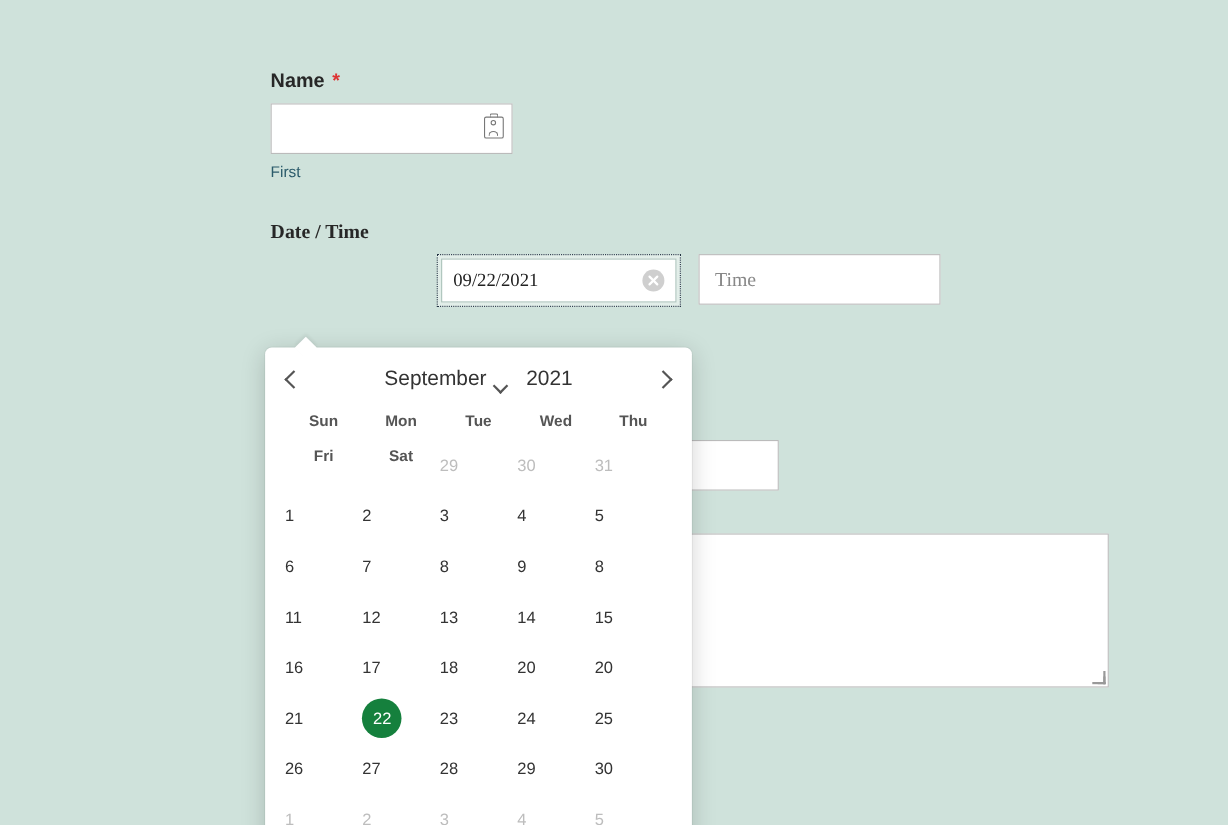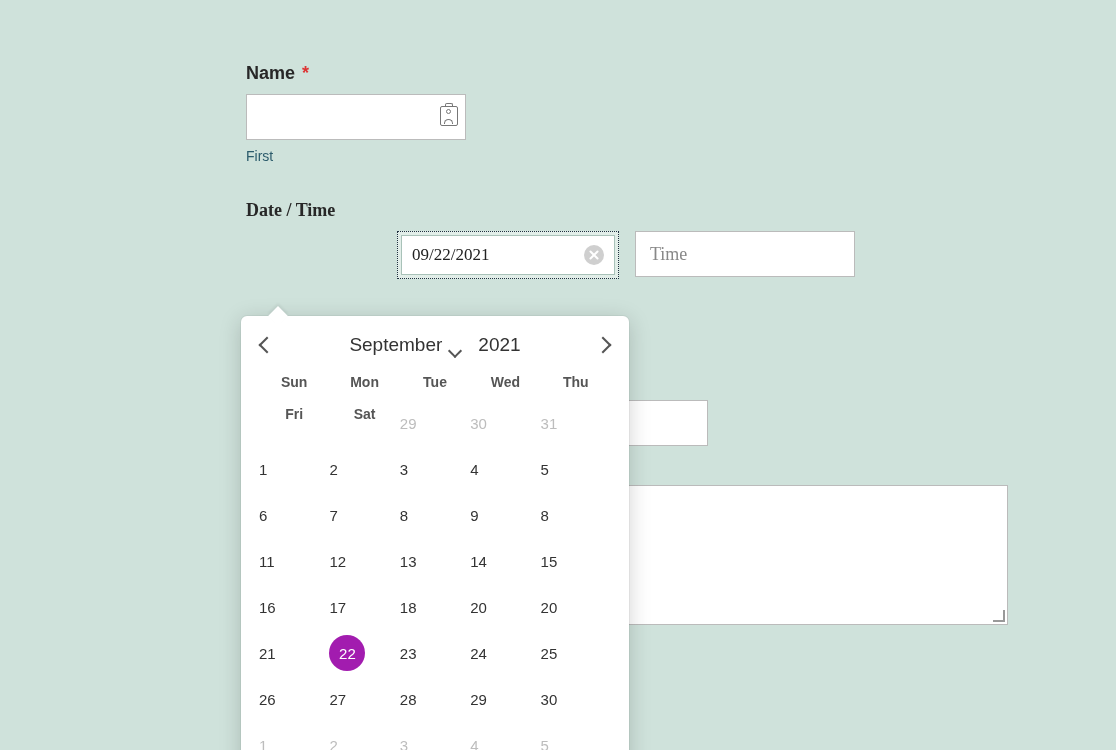--- a/index.html
+++ b/index.html
@@ -234,21 +234,21 @@
     color: #333;
     height: 46px;
     display: flex;
     align-items: center;
     cursor: pointer;
   }
   .day.other { color: #bdbdbd; }
   .day.sel span {
     width: 36px; height: 36px;
     border-radius: 50%;
-    background: #a21caf;
+    background: #15803d;
     color: #fff;
     display: flex;
     align-items: center;
     justify-content: center;
   }
 </style>
 </head>
 <body>
 
 <div class="form">

